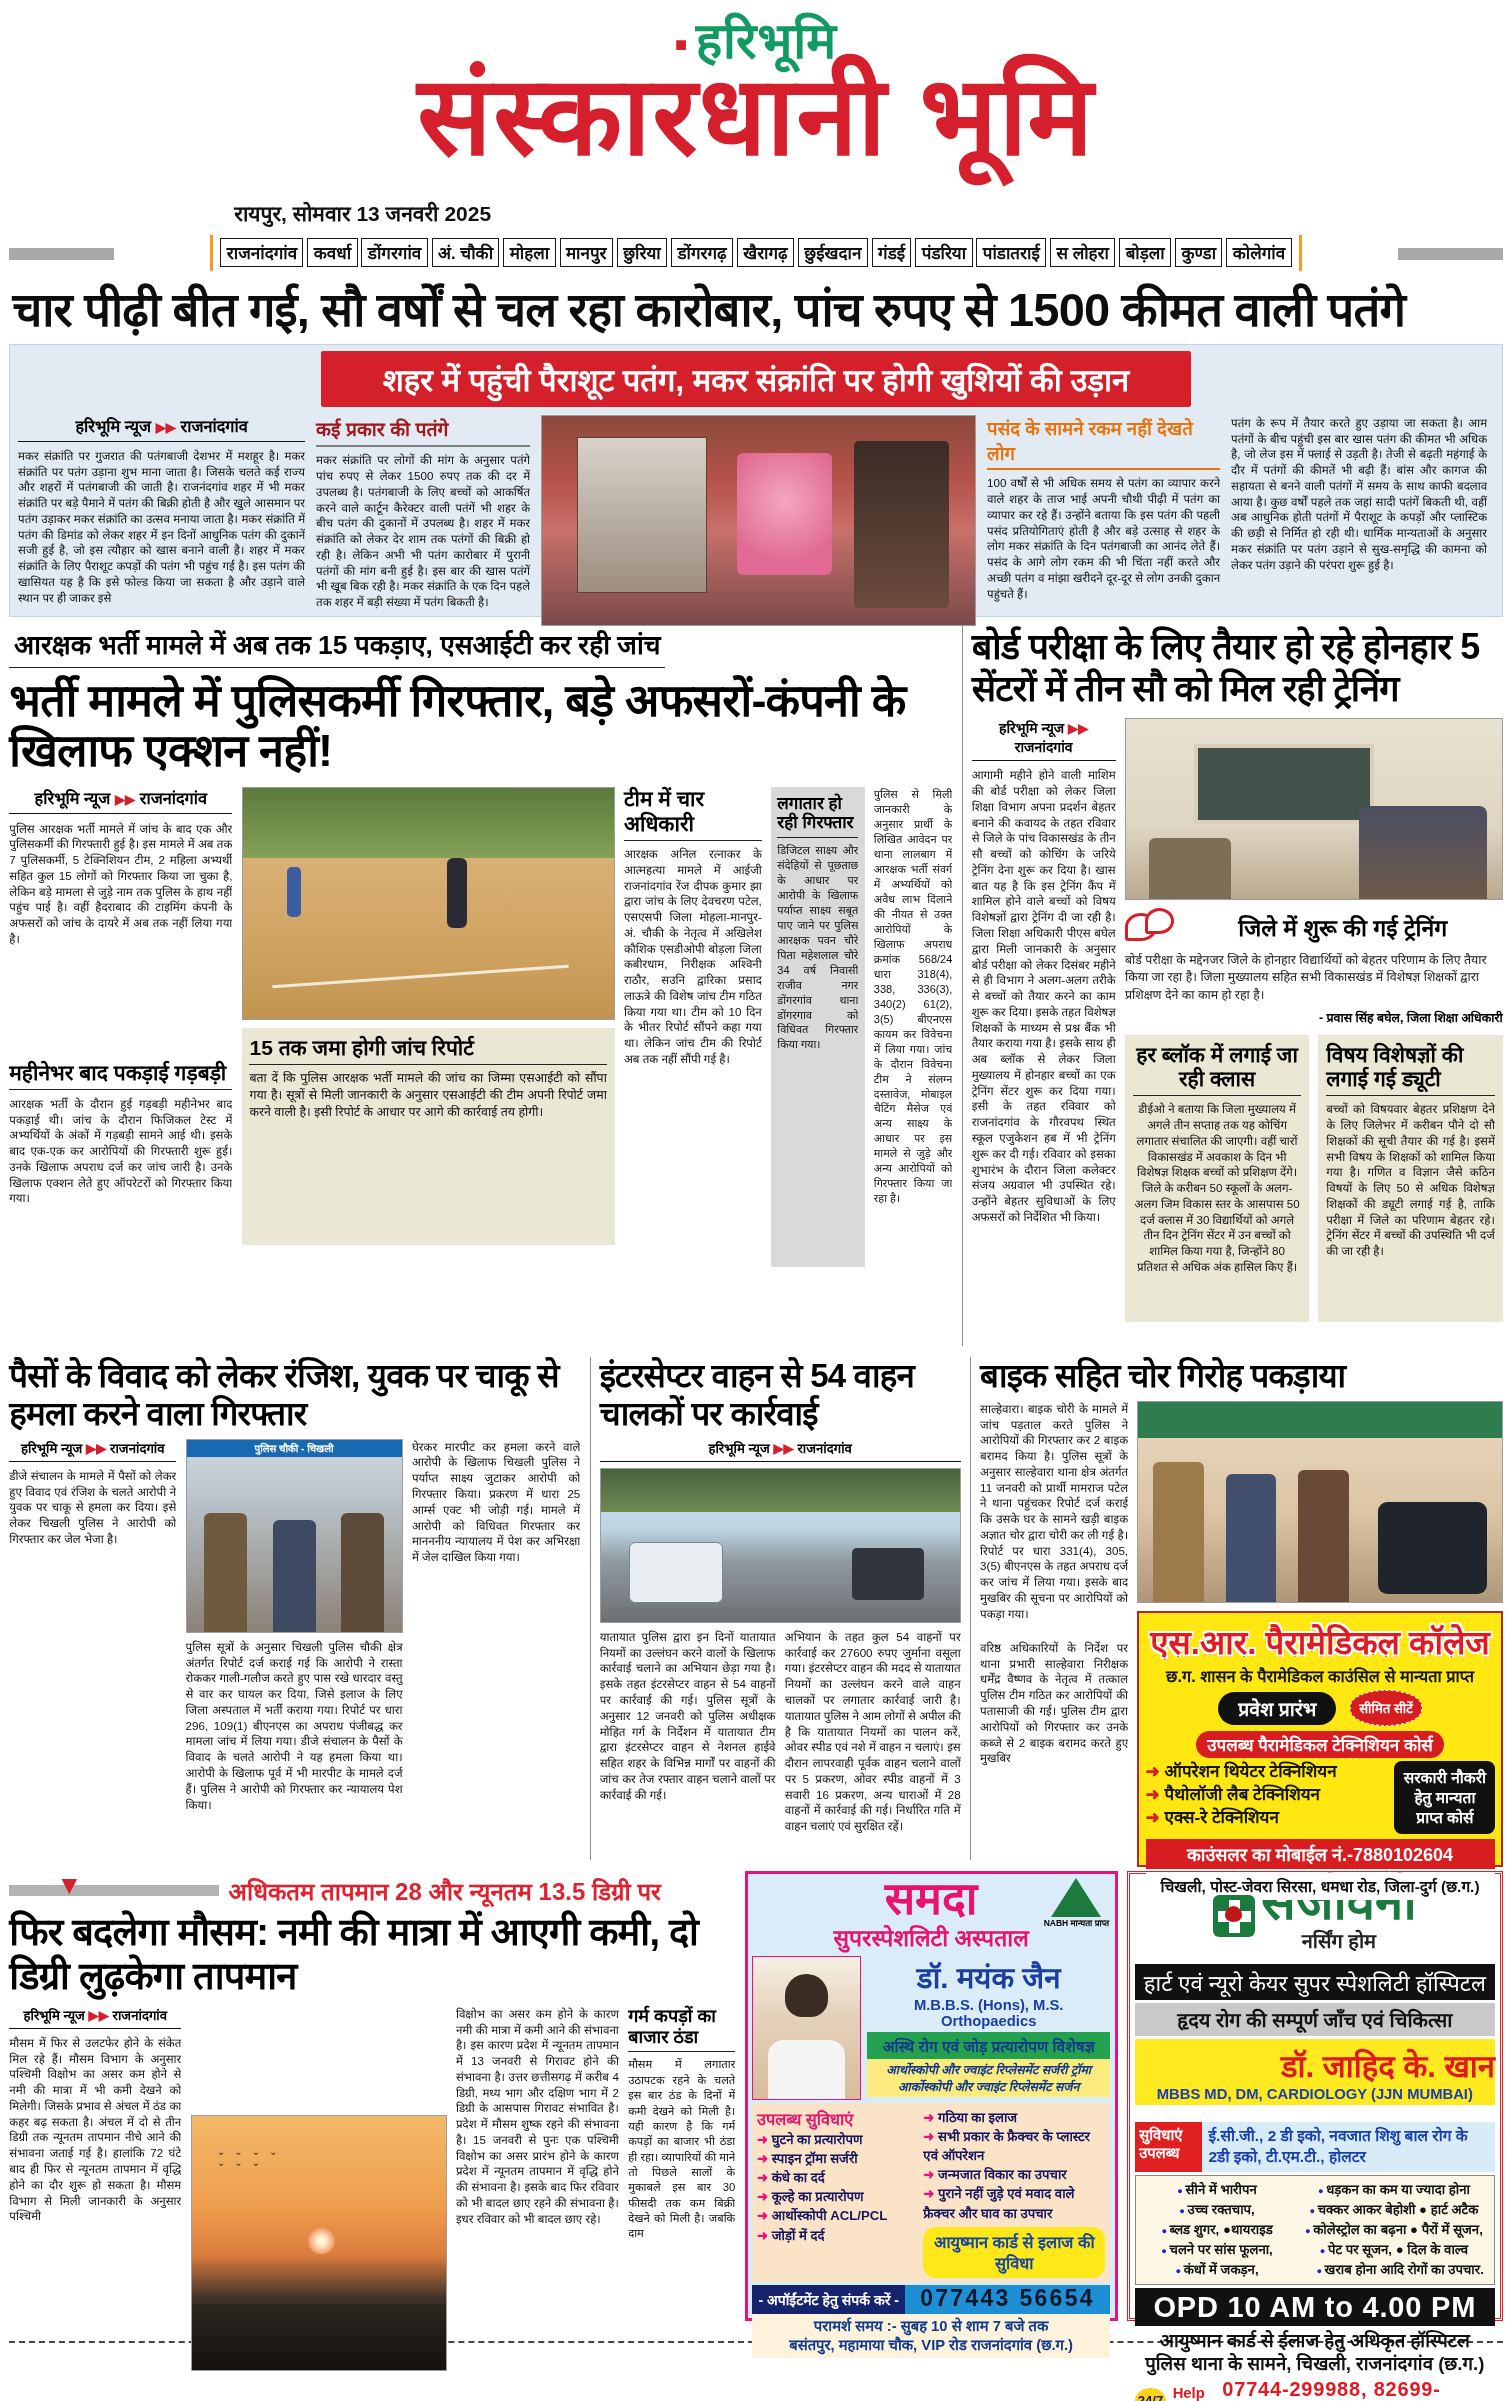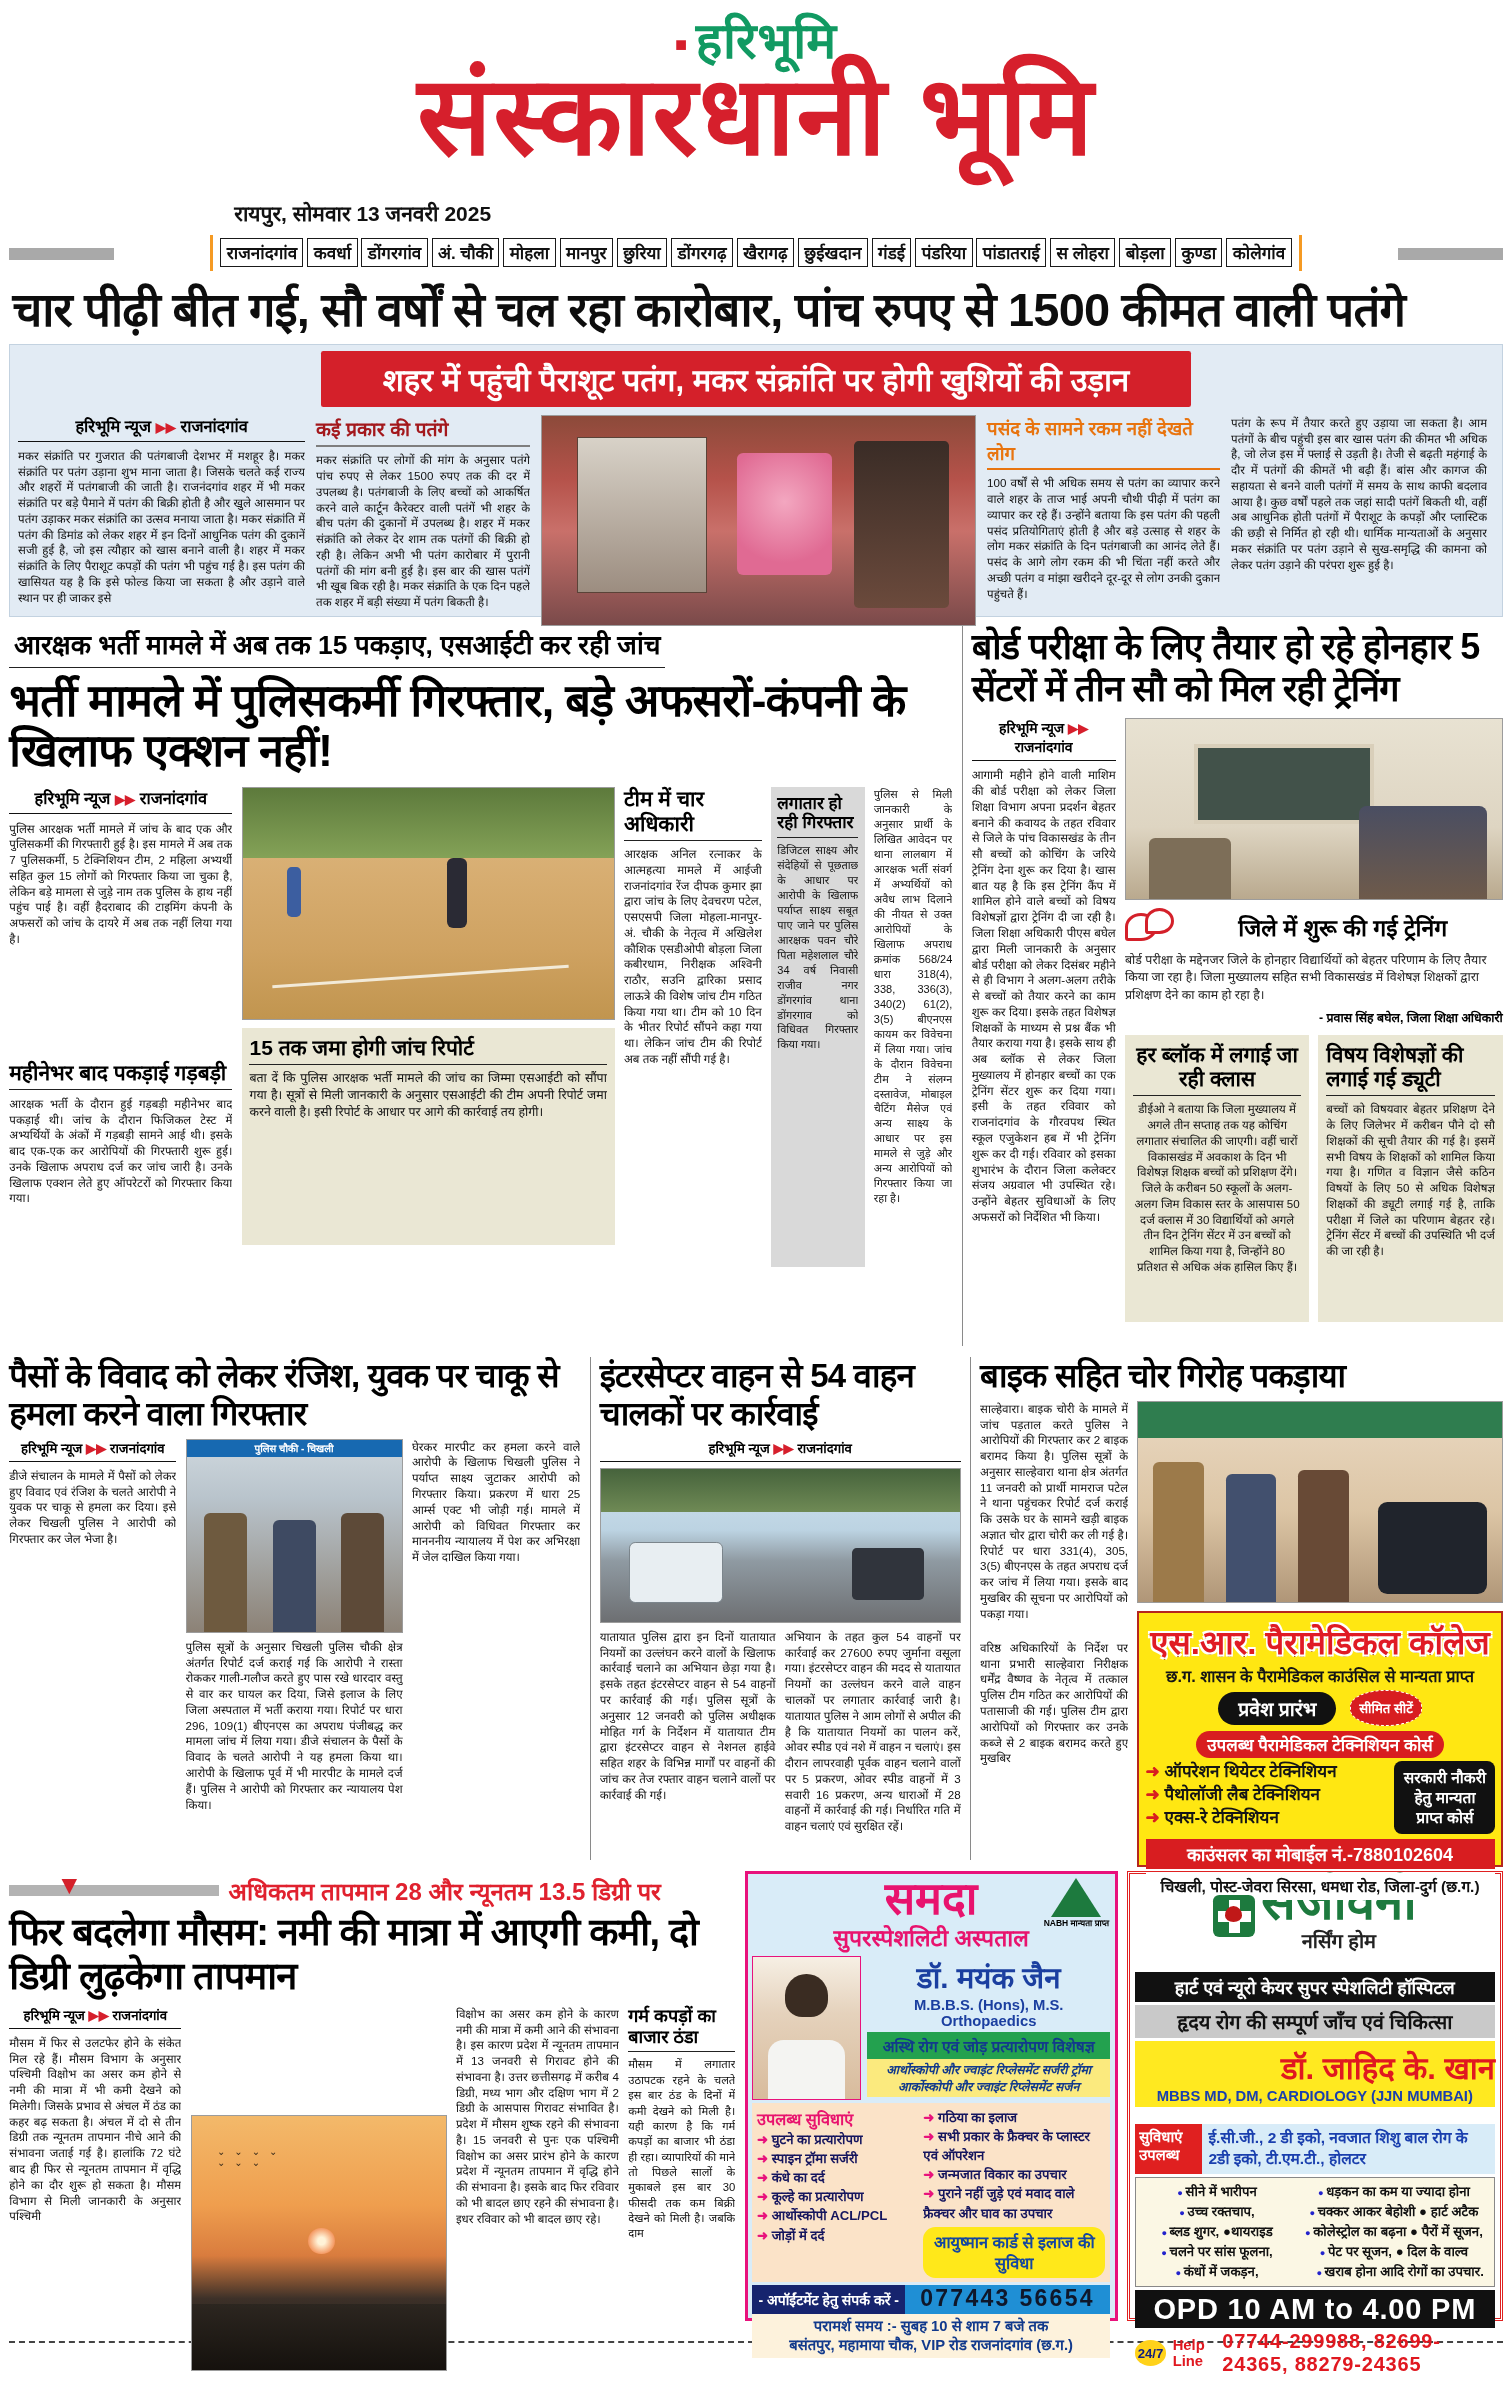--- a/index.html
+++ b/index.html
@@ -74,21 +74,21 @@
   .samda-b::before{content:"➜ ";color:#e8127c;}
   .samda-facil{color:#e8136e;font-size:16.3px;font-weight:800;}
   .ayush{background:#ffe81a;color:#1446a0;font-weight:800;font-size:16.3px;border-radius:12.4px;padding:4.7px 7.8px;text-align:center;line-height:1.25;}
   .samda-contact{display:flex;margin-top:3.1px;}
   .samda-contact .lbl{background:#16246e;color:#fff;font-size:14px;font-weight:800;padding:4.7px 6.2px;white-space:nowrap;}
   .samda-contact .num{background:#1f8fd5;color:#0f172a;font-size:23px;font-weight:800;flex:1;text-align:center;letter-spacing:2.3px;}
   .samda-foot{background:#fdf2dc;color:#123a8c;font-weight:800;text-align:center;font-size:14.8px;line-height:1.3;padding:3.1px;}
   .ad-sanj{border:3.1px double #e02020;background:#fff;padding:4.7px;display:flex;flex-direction:column;}
   .sanj-title{color:#1d7a3e;font-size:51px;font-weight:800;text-align:center;line-height:.95;}
   .sanj-sub{color:#222;font-size:20px;font-weight:800;text-align:center;}
-  .sanj-black{background:#111;color:#fff;font-size:18px;font-weight:700;text-align:center;padding:3.1px 0;margin-top:18px;}
+  .sanj-black{background:#111;color:#fff;font-size:22px;font-weight:400;text-align:center;padding:3.1px 0;margin-top:10px;}
   .sanj-gray{background:#c9c9c9;color:#111;font-size:20px;font-weight:800;text-align:center;padding:3.1px 0;margin-top:3.1px;}
   .sanj-yellow{background:#ffe920;text-align:center;padding:4.7px 0 3.1px;margin-top:3.1px;}
   .sanj-doc{color:#e01820;font-size:31px;font-weight:800;text-align:right;}
   .sanj-cred{color:#1a3fae;font-size:14.8px;font-weight:800;}
   .sanj-facil{display:flex;margin-top:17px;background:#d8ecf8;}
   .sanj-facil .lbl{background:#e02020;color:#fff;font-weight:800;font-size:14.8px;padding:4.7px;line-height:1.2;}
   .sanj-facil .txt{color:#1a3fae;font-weight:800;font-size:15.5px;padding:3.9px 6.2px;line-height:1.35;}
   .sanj-bul{background:#fbf7e4;border:1.6px solid #888;display:flex;gap:4.7px;padding:4.7px;flex:1;margin-top:3.1px;}
   .sanj-b{font-size:13.2px;font-weight:800;color:#111;line-height:1.5;text-align:center;}
   .sanj-b::before{content:"● ";color:#2222cc;font-size:9.3px;}
@@ -431,20 +431,24 @@
         </div>
         <div style="flex:1;">
           <div class="sanj-b" data-name="symptom-item">धड़कन का कम या ज्यादा होना</div>
           <div class="sanj-b" data-name="symptom-item">चक्कर आकर बेहोशी ● हार्ट अटैक</div>
           <div class="sanj-b" data-name="symptom-item">कोलेस्ट्रोल का बढ़ना ● पैरों में सूजन,</div>
           <div class="sanj-b" data-name="symptom-item">पेट पर सूजन, ● दिल के वाल्व</div>
           <div class="sanj-b" style="padding-left:12.4px;" data-name="symptom-item">खराब होना आदि रोगों का उपचार.</div>
         </div>
       </div>
       <div class="sanj-opd" data-name="opd-hours">OPD 10 AM to 4.00 PM</div>
+      <div class="sanj-foot">
+        <div data-name="sanjivani-foot1">आयुष्मान कार्ड से ईलाज हेतु अधिकृत हॉस्पिटल</div>
+        <div data-name="sanjivani-foot2">पुलिस थाना के सामने, चिखली, राजनांदगांव (छ.ग.)</div>
+      </div>
       <div class="sanj-help" data-name="helpline-row">
         <span class="badge247" data-name="badge-24-7">24/7</span>
         <span class="helplbl" data-name="helpline-label">Help Line</span>
         <span class="helpnum" data-name="helpline-numbers">07744-299988, 82699-24365, 88279-24365</span>
       </div>
     </div>
   </div>
 
   <div class="footer-dash" data-name="page-fold-divider"></div>
 </div>

